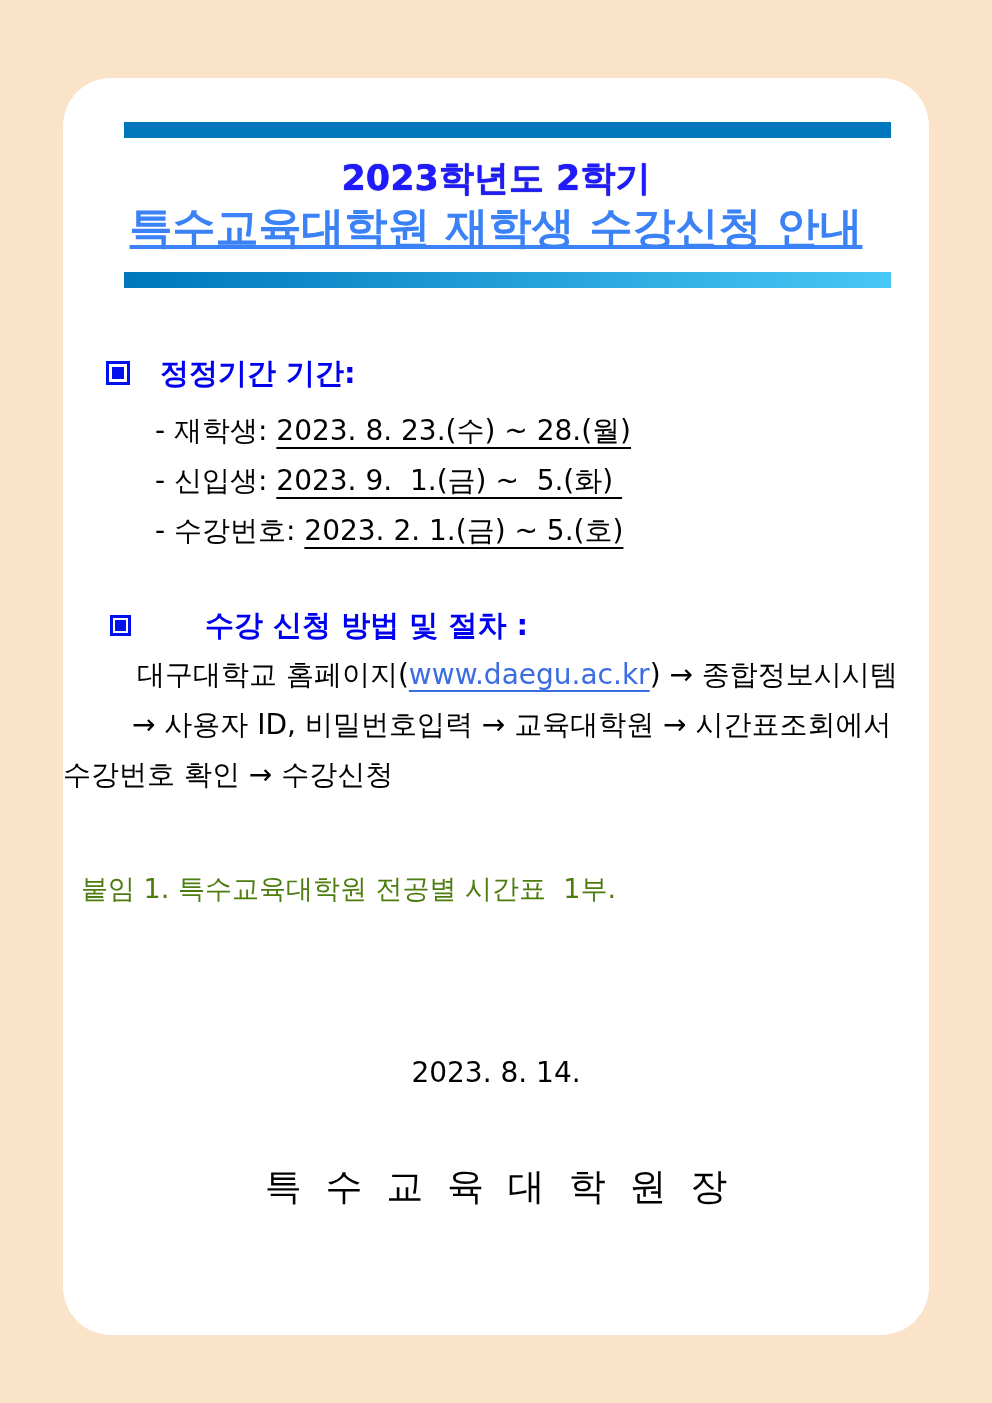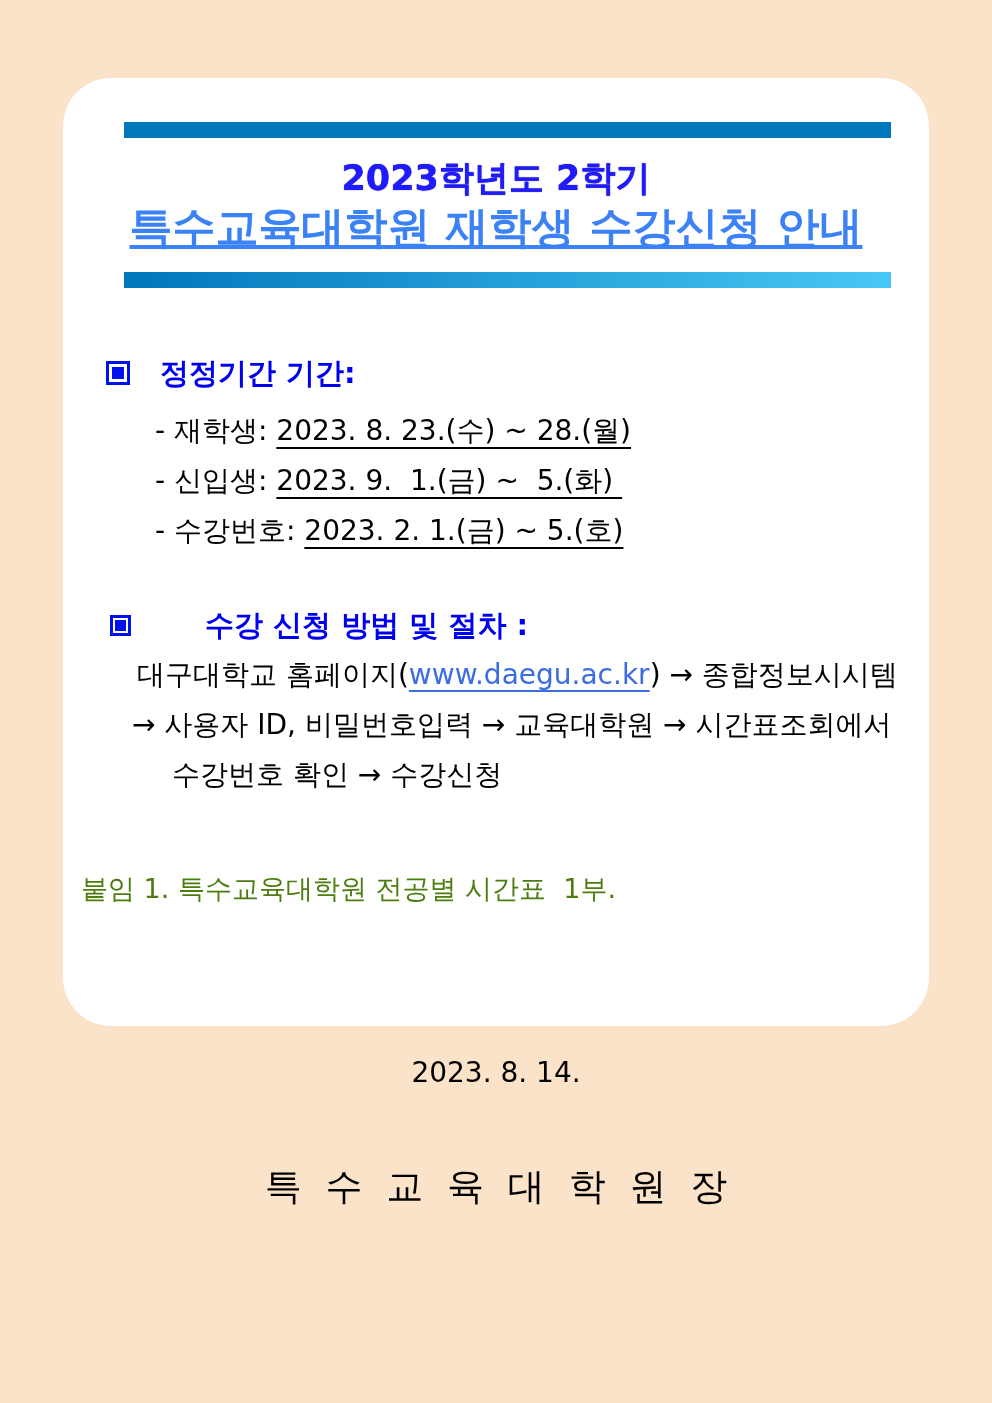--- a/index.html
+++ b/index.html
@@ -12,21 +12,21 @@
     height: 1403px;
     background: #fae3c8;
     overflow: hidden;
   }
 
   .card {
     position: absolute;
     left: 63px;
     top: 78px;
     width: 866px;
-    height: 948px;
+    height: 1257px;
     background: #ffffff;
     border-radius: 48px;
   }
 
   
   .bar-top {
     margin: 44px 38px 0 61px;
     width: 767px;
     height: 16px;
     background: #0077bc;
@@ -103,21 +103,21 @@
   }
 
   .procedure {
     margin-top: 8px;
     font-size: 28px;
     color: #000000;
   }
   .procedure .line { line-height: 50px; white-space: pre; }
   .procedure .line1 { padding-left: 74px; }
   .procedure .line2 { padding-left: 69px; }
-  .procedure .line3 { padding-left: 109px; }
+  .procedure .line3 { }
 
   .site-link {
     color: #3b6ce1;
     text-decoration: underline;
     text-decoration-thickness: 2px;
     text-underline-offset: 6px;
     cursor: pointer;
   }
 
   

